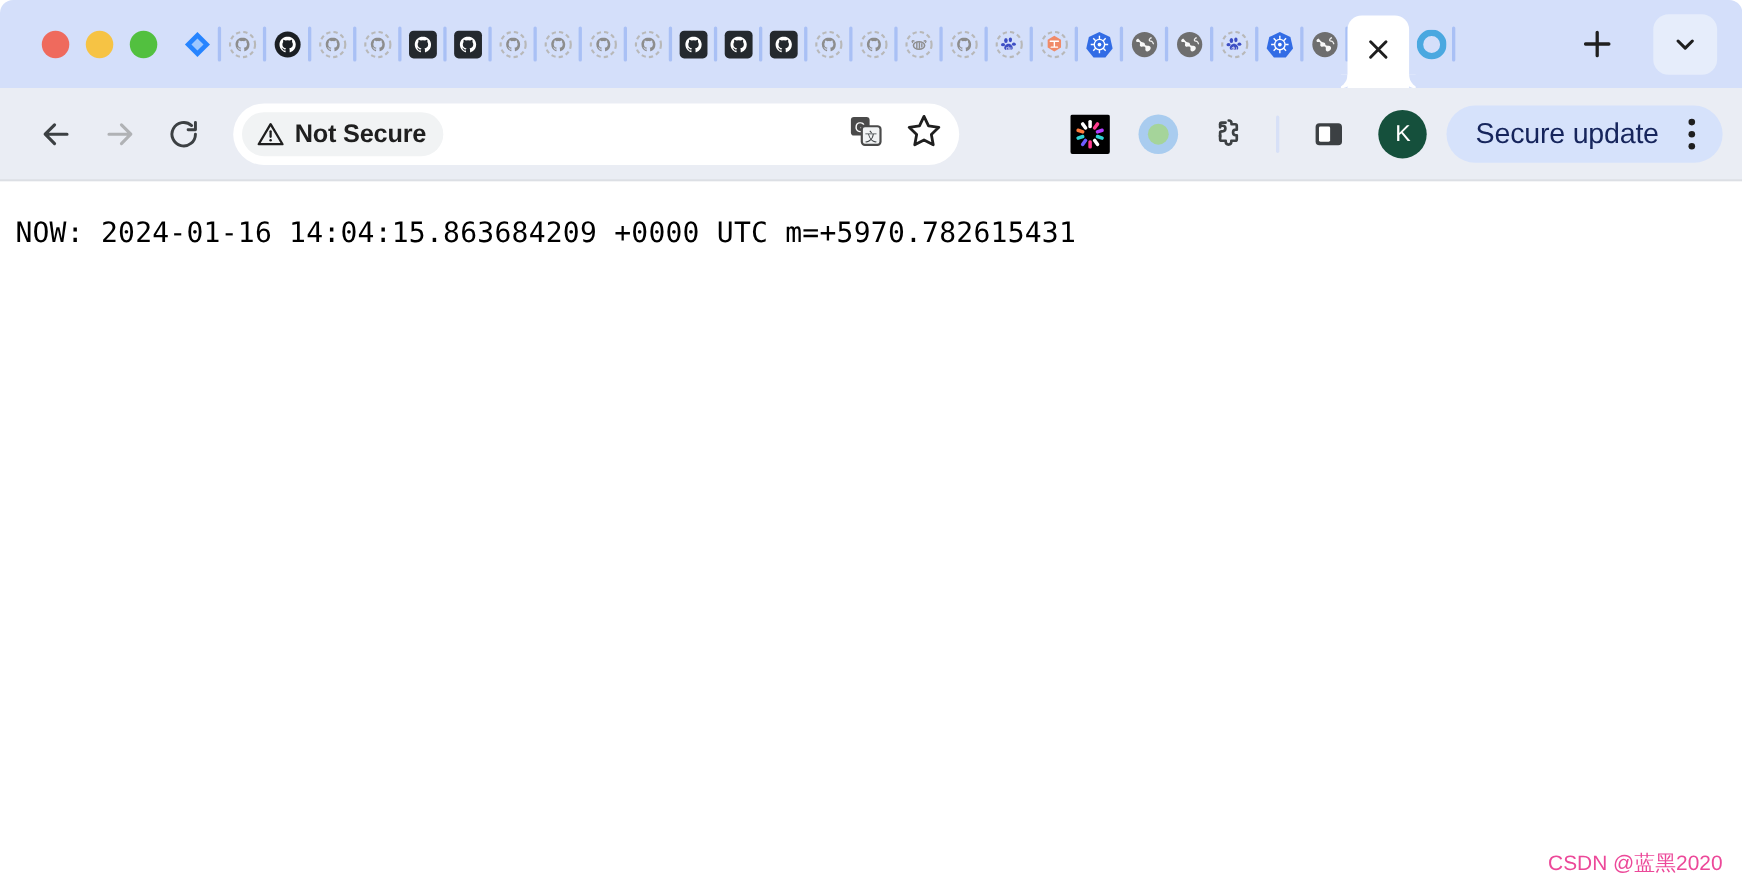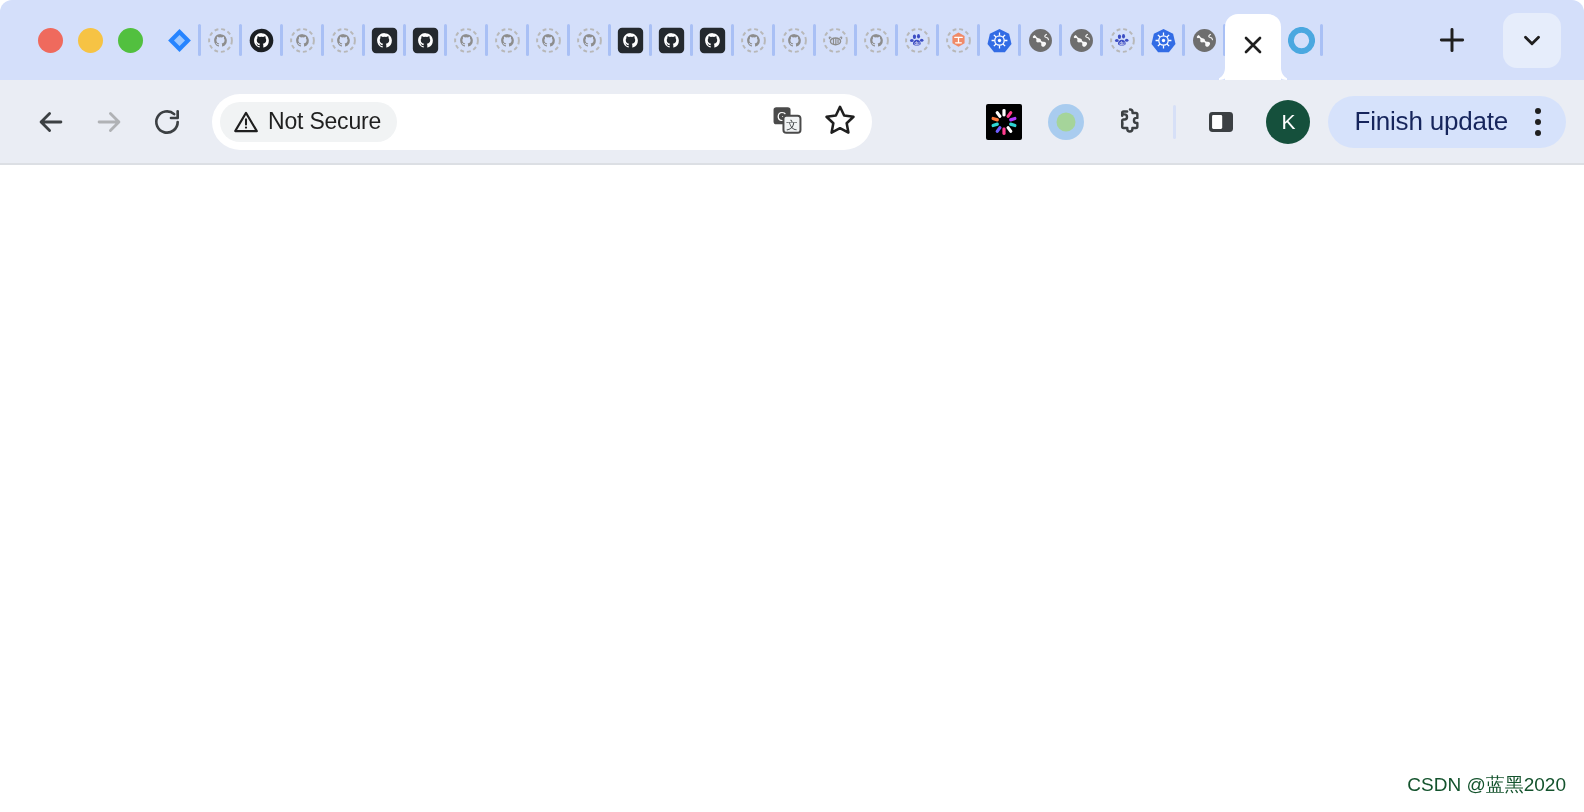--- a/index.html
+++ b/index.html
@@ -177,21 +177,21 @@
     align-items: center;
     gap: 9px;
     background: #f1f3f4;
     border-radius: 20px;
     padding: 6px 16px 6px 13px;
     height: 40px;
     box-sizing: border-box;
   }
   .notsecure-label {
     font-size: 23px;
-    font-weight: 400;
+    font-weight: 700;
     color: #1f1f1f;
     white-space: nowrap;
     letter-spacing: -0.2px;
   }
   .url {
     font-size: 25px;
     color: #1f1f1f;
     margin-left: 22px;
     white-space: nowrap;
     letter-spacing: -0.3px;
@@ -289,21 +289,21 @@
     left: 14px;
     top: 32px;
     white-space: pre;
     letter-spacing: 0.2px;
   }
   .watermark {
     position: absolute;
     right: 18px;
     bottom: 12px;
     font-size: 19px;
-    color: #14532d;
+    color: #ec4899;
     white-space: nowrap;
     font-family: "Liberation Sans", sans-serif;
   }
 </style>
 </head>
 <body>
 
 <div class="browser">
 
   <div class="tabstrip">
@@ -688,27 +688,28 @@
           <rect x="3" y="4.5" width="18" height="15" rx="2.6" fill="#3c4043"></rect>
           <rect x="5.3" y="6.8" width="7.6" height="10.4" rx="1" fill="#ffffff"></rect>
         </svg>
       </div>
 
       <div class="avatar">
         <span>K</span>
       </div>
 
       <div class="update-pill">
-        <span class="update-label">Finish update</span>
+        <span class="update-label">Secure update</span>
         <span class="kebab">
           <i></i>
           <i></i>
           <i></i>
         </span>
       </div>
     </div>
   </div>
 
   <div class="page">
+    <div class="page-text">NOW: 2024-01-16 14:04:15.863684209 +0000 UTC m=+5970.782615431</div>
     <div class="watermark">CSDN @蓝黑2020</div>
   </div>
 
 </div>
 
 </body></html>

